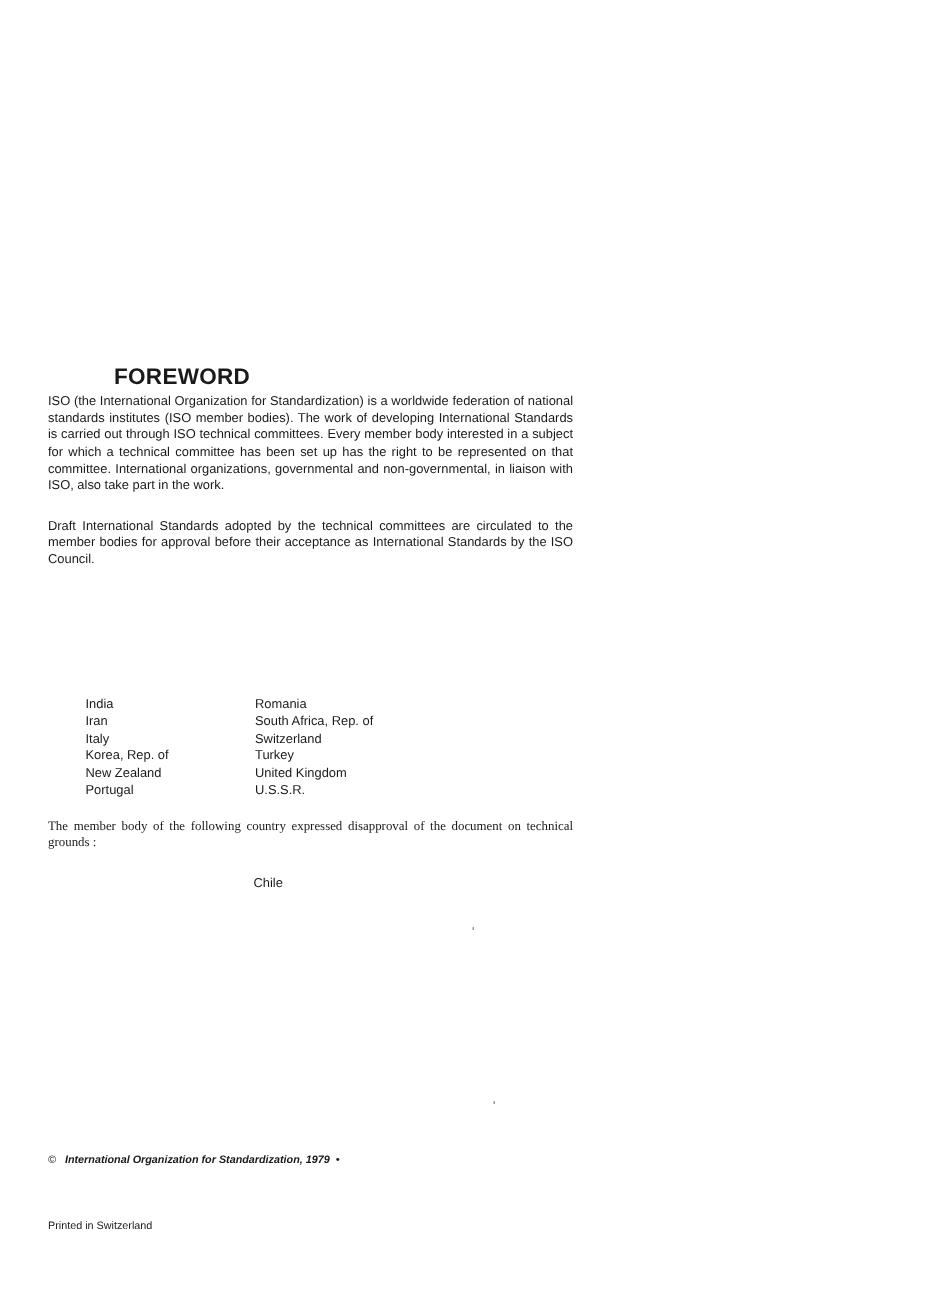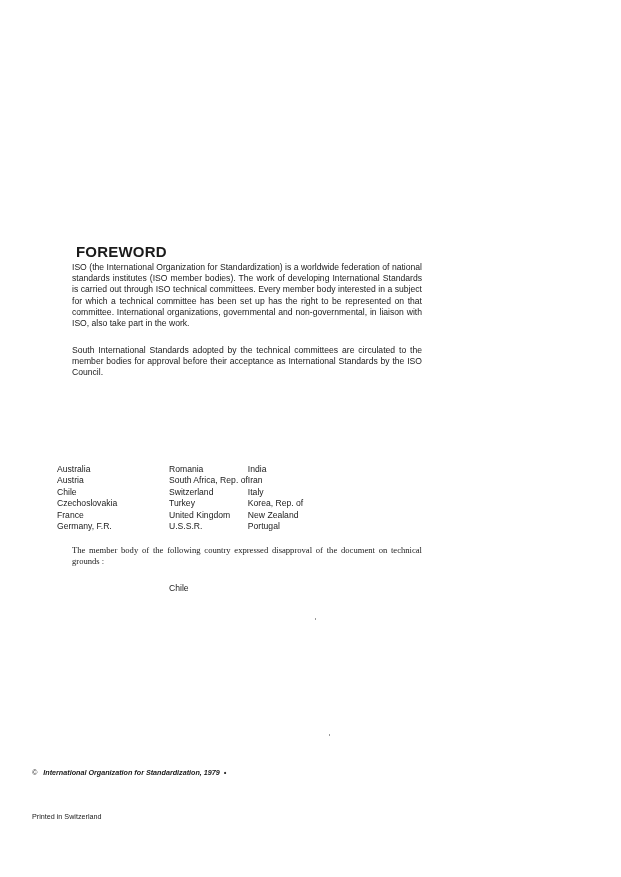--- a/index.html
+++ b/index.html
@@ -6,21 +6,21 @@
   body { width: 621px; height: 877px; position: relative; overflow: hidden;
          font-family: "Liberation Sans", sans-serif; color: #1a1a1a; }
   .page { position: absolute; left: 0; top: 0; width: 621px; height: 877px; }
   .heading { position: absolute; left: 32px; top: 243px; font-size: 15px; font-weight: bold; letter-spacing: 0.2px; margin-left: 44px; }
   .para { position: absolute; left: 32px; width: 350px; font-size: 8.6px; line-height: 11.2px; text-align: justify; }
   .para.p1 { top: 262px; }
   .para.p2 { top: 345px; }
   .para.p3 { top: 391px; }
   .para.p4 { top: 438px; }
   .para.p5 { top: 545px; font-family: Liberation Serif, serif; }
-  .last-line { text-align-last: left; margin-left: 40px; }
+  .last-line { text-align-last: left; }
   .countries { position: absolute; left: 57px; top: 464px; width: 330px; display: flex; font-size: 8.6px; line-height: 11.4px; }
   .countries .col { display: flex; flex-direction: column; }
   .countries .col1 { width: 112px; }
   .countries .col2 { width: 113px; }
   .disapprove { position: absolute; left: 169px; top: 583px; font-size: 8.6px; }
   .footer-copy { position: absolute; left: 32px; top: 768px; font-size: 7.2px; font-weight: bold; font-style: italic; }
   .footer-copy .sym { font-weight: normal; margin-right: 6px; }
   .footer-copy .dot { margin-left: 4px; }
   .footer-printed { position: absolute; left: 32px; top: 812px; font-size: 7.2px; }
   .speck { position: absolute; width: 1px; height: 2px; background: #9a9a9a; }
@@ -28,48 +28,40 @@
 </style>
 </head>
 <body>
 
 <div class="page">
 
   <div class="heading">FOREWORD</div>
 
   <div class="para p1 last-line">ISO (the International Organization for Standardization) is a worldwide federation of national standards institutes (ISO member bodies). The work of developing International Standards is carried out through ISO technical committees. Every member body interested in a subject for which a technical committee has been set up has the right to be represented on that committee. International organizations, governmental and non-governmental, in liaison with ISO, also take part in the work.</div>
 
-  <div class="para p2 last-line">South International Standards adopted by the technical committees are circulated to the member bodies for approval before their acceptance as International Standards by the ISO Council.</div>
+  <div class="para p2 last-line">Draft International Standards adopted by the technical committees are circulated to the member bodies for approval before their acceptance as International Standards by the ISO Council.</div>
 
 
 
   <div class="countries">
-    <div class="col col1">
-      <span>Australia</span>
-      <span>Austria</span>
-      <span>Chile</span>
-      <span>Czechoslovakia</span>
-      <span>France</span>
-      <span>Germany, F.R.</span>
+    <div class="col col2">
+      <span>India</span>
+      <span>Iran</span>
+      <span>Italy</span>
+      <span>Korea, Rep. of</span>
+      <span>New Zealand</span>
+      <span>Portugal</span>
     </div>
     <div class="col col3">
       <span>Romania</span>
       <span>South Africa, Rep. of</span>
       <span>Switzerland</span>
       <span>Turkey</span>
       <span>United Kingdom</span>
       <span>U.S.S.R.</span>
-    </div>
-    <div class="col col2">
-      <span>India</span>
-      <span>Iran</span>
-      <span>Italy</span>
-      <span>Korea, Rep. of</span>
-      <span>New Zealand</span>
-      <span>Portugal</span>
     </div>
   </div>
 
   <div class="para p5 last-line">The member body of the following country expressed disapproval of the document on technical grounds :</div>
 
   <div class="disapprove">Chile</div>
 
   <div class="footer-copy">
     <span class="sym">©</span><span>International Organization for Standardization, 1979</span><span class="dot">•</span>
   </div>

